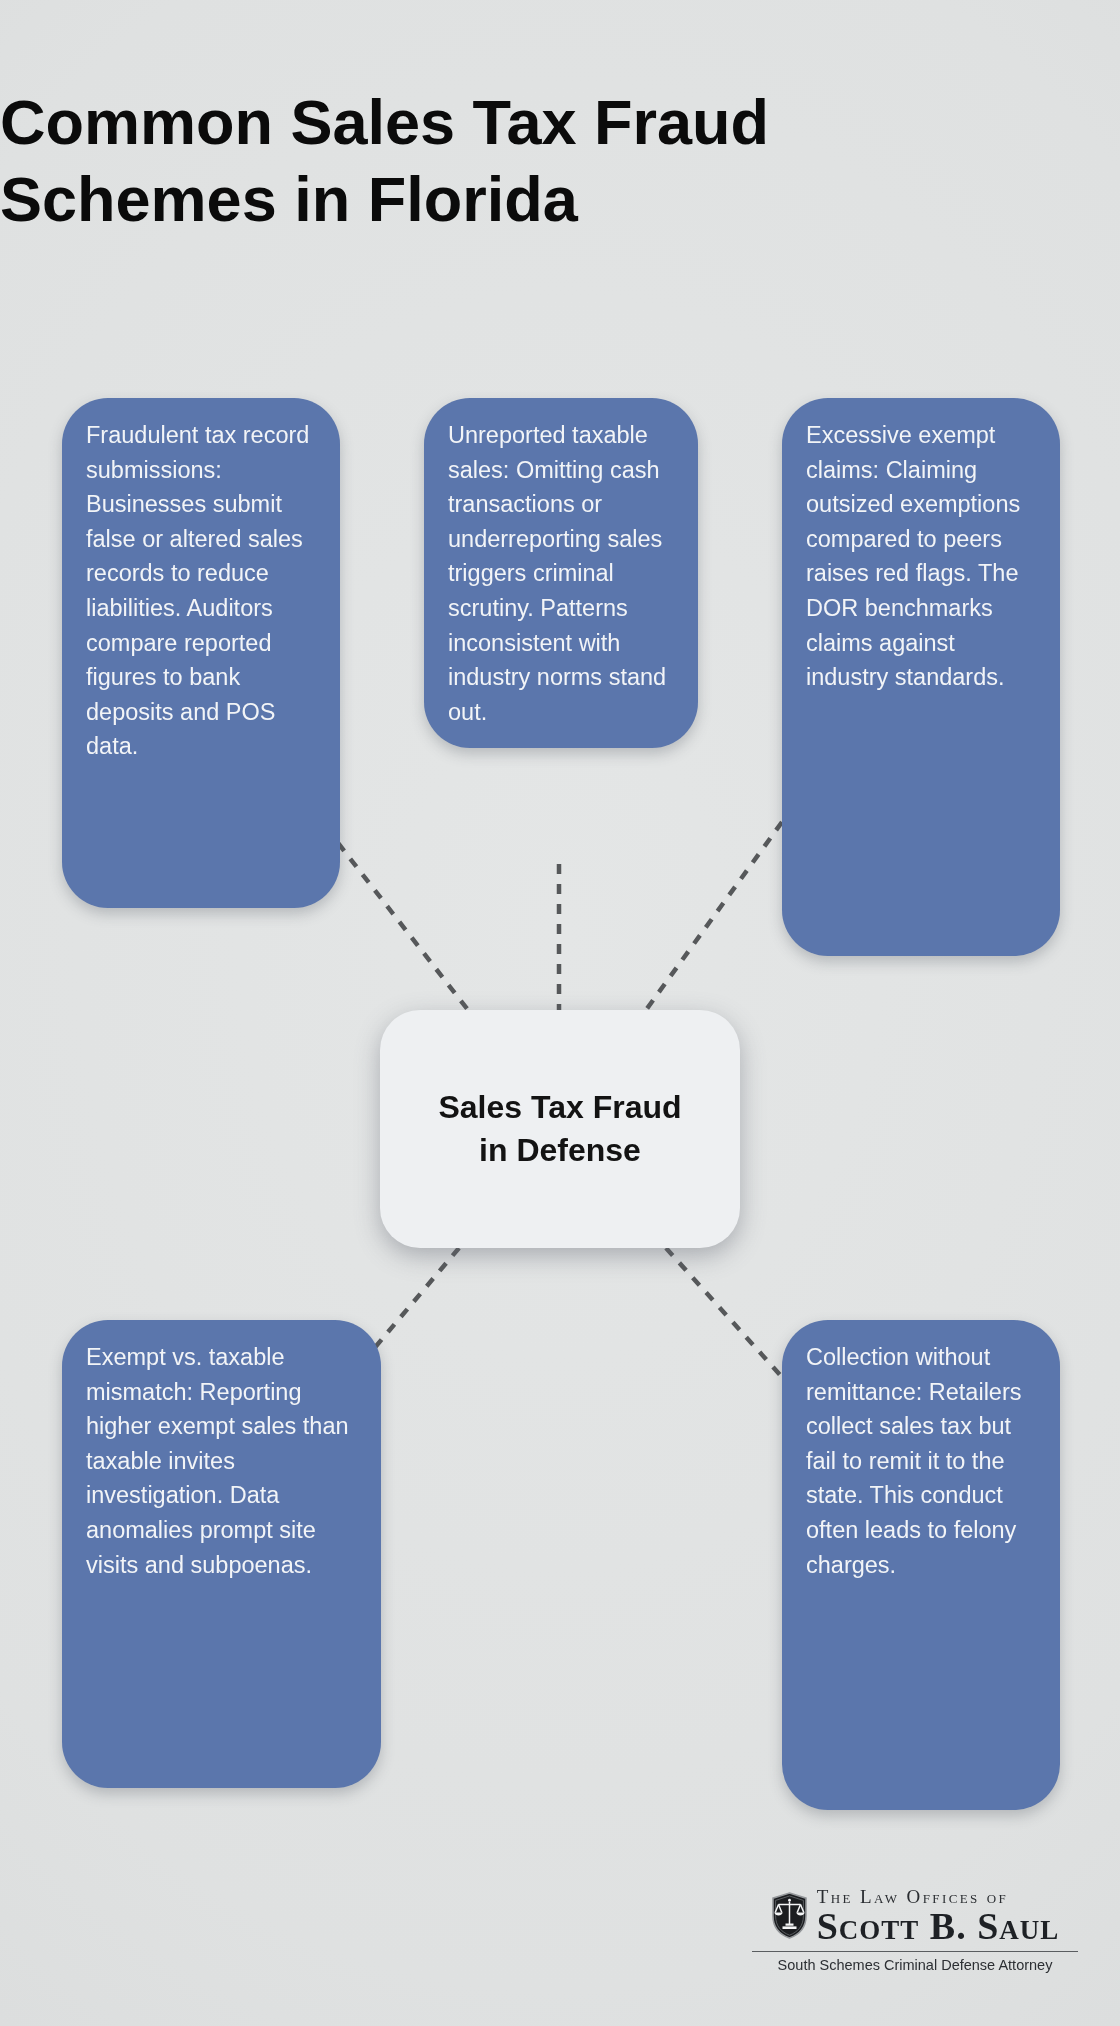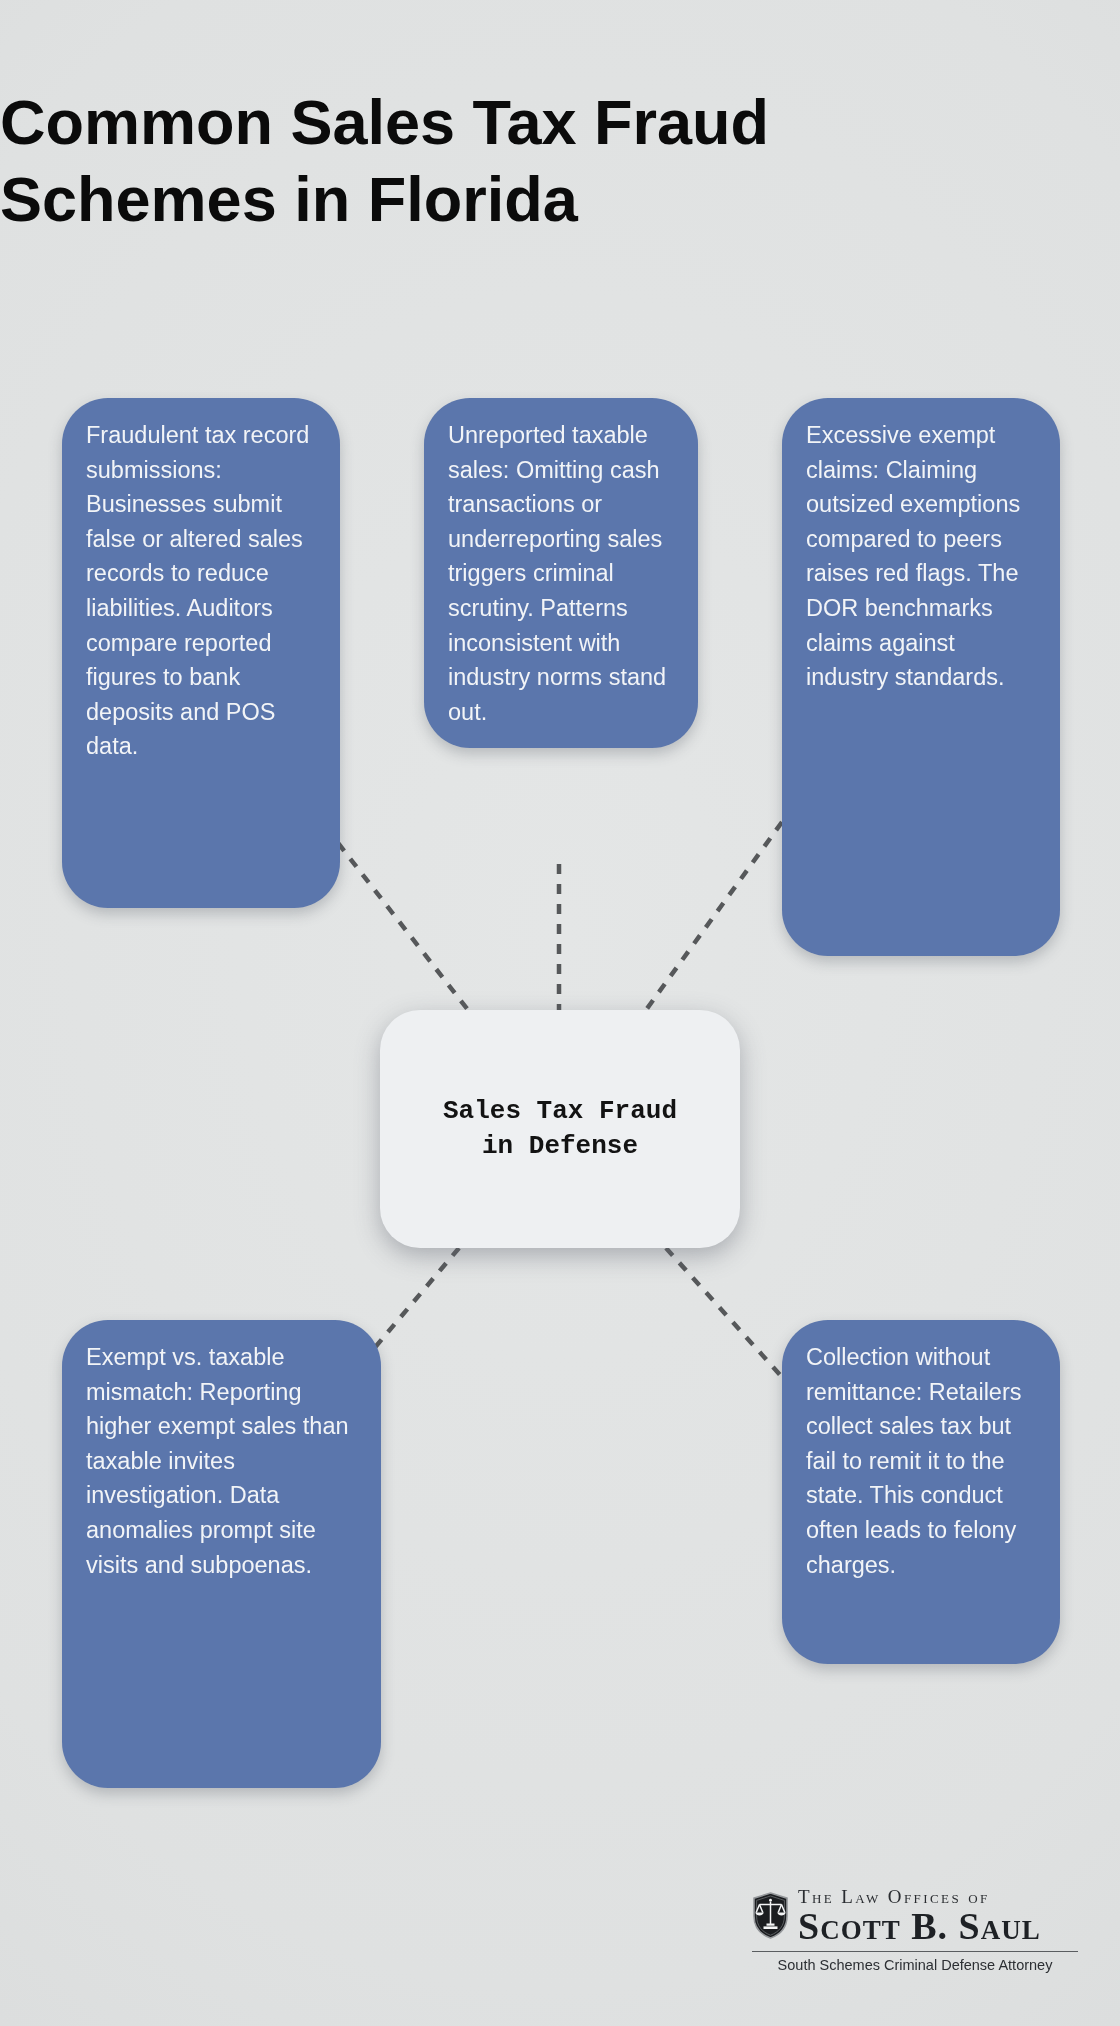--- a/index.html
+++ b/index.html
@@ -54,44 +54,43 @@
     margin:0;
     color:var(--scheme-text);
     font-size:23.5px;
     line-height:34.6px;
     font-weight:400;
   }
   .box1{left:62px;top:398px;width:278px;height:510px;}
   .box2{left:424px;top:398px;width:274px;height:350px;}
   .box3{left:782px;top:398px;width:278px;height:558px;}
   .box4{left:62px;top:1320px;width:319px;height:468px;}
-  .box5{left:782px;top:1320px;width:278px;height:344px;}
+  .box5{left:782px;top:1320px;width:278px;height:490px;}
   .center-node{
     position:absolute;
     left:380px;top:1010px;width:360px;height:238px;
     background:var(--center-box);
     border-radius:40px;
     box-shadow:0 8px 24px rgba(100,105,115,0.45);
     display:flex;align-items:center;justify-content:center;
     text-align:center;
   }
   .center-label{
-    font-size:26px;
+    font-size:32px;
     font-weight:700;
     line-height:1.33;
     color:var(--center-text);
-    font-family:Liberation Mono, monospace;
   }
   .logo{
     position:absolute;
     left:752px;top:1886px;width:326px;
     color:#24272b;
   }
   .logo-row{
-    display:flex;align-items:center;gap:9px;
+    display:flex;align-items:center;justify-content:center;gap:9px;
   }
   .logo-text{display:flex;flex-direction:column;}
   .logo-line1{
     font-family:"Liberation Serif","DejaVu Serif",serif;
     font-variant:small-caps;
     font-size:19px;
     letter-spacing:2.4px;
     color:#2a2d31;
     white-space:nowrap;
   }

